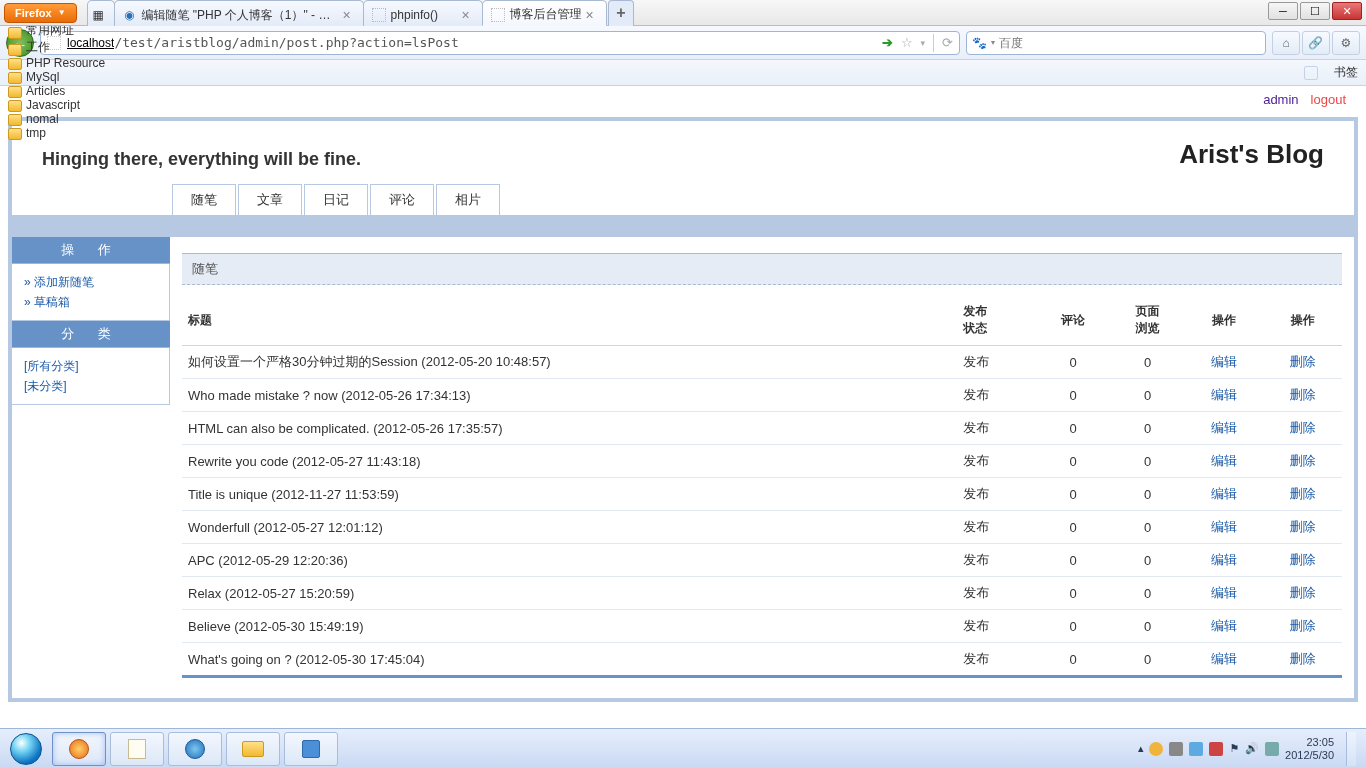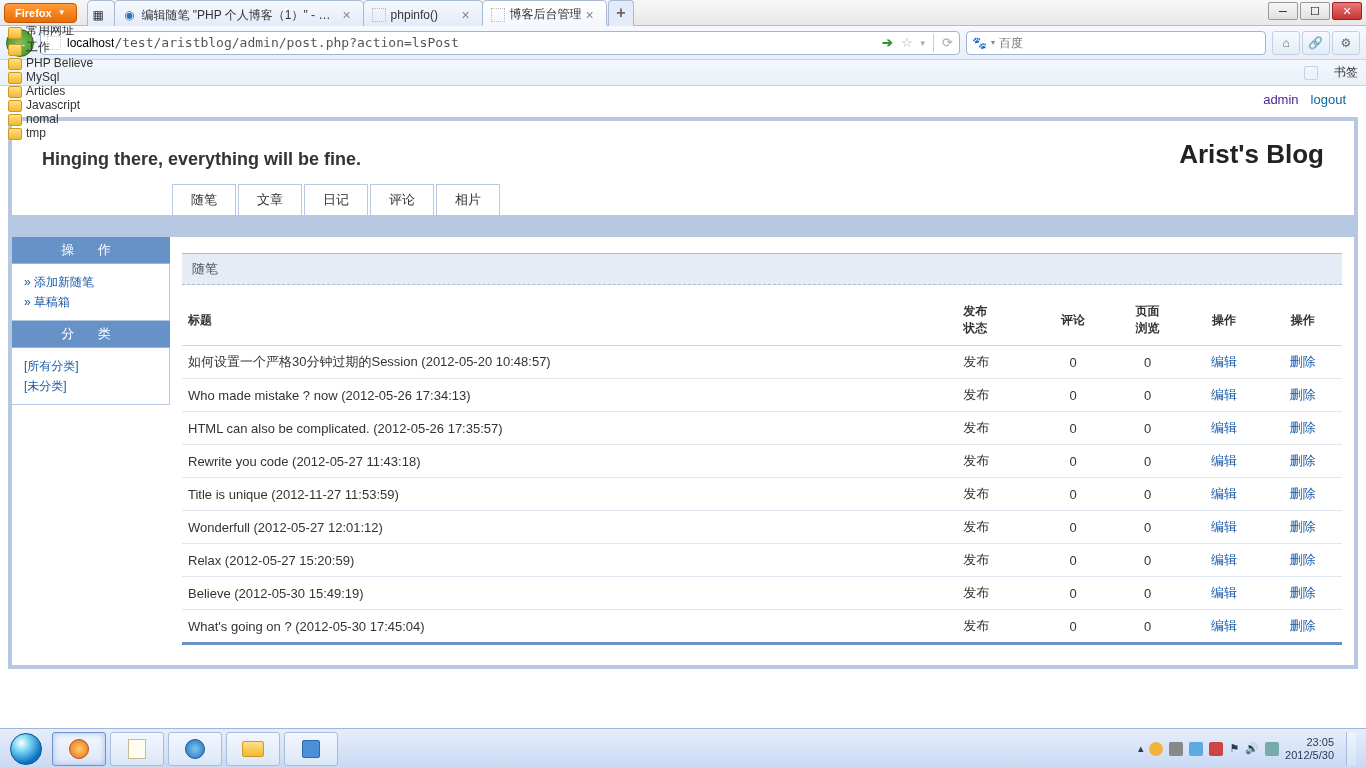--- a/index.html
+++ b/index.html
@@ -90,21 +90,21 @@
   flex: 1;
   background:#fff;
   border:1px solid #9db5d6;
   border-radius:4px;
   height:24px;
   display:flex;align-items:center;
   padding:0 6px;
 }
 .url-box .favslot{width:14px;height:14px;border:1px dotted #ccc;margin-right:6px;}
 .url-box input {border:none;outline:none;font-size:13px;flex:1;color:#555;font-family:Consolas, monospace;}
-.url-box .host {color:#000;}
+.url-box .host {color:#000;text-decoration:underline;}
 .url-icons {display:flex;align-items:center;gap:8px;margin-left:4px;}
 .url-icons span{color:#aaa;font-size:13px;}
 .go-green{color:#2a9a2a !important;font-weight:bold;}
 .sep{width:1px;height:18px;background:#ccc;}
 .searchbox{
   width:300px;background:#fff;border:1px solid #9db5d6;border-radius:4px;height:24px;
   display:flex;align-items:center;padding:0 6px;margin-left:6px;
 }
 .searchbox .paw{width:14px;height:14px;margin-right:4px;display:inline-flex;align-items:center;justify-content:center;}
 .searchbox input{border:none;outline:none;font-size:12px;color:#888;flex:1;}
@@ -124,21 +124,21 @@
 
 
 .viewport{
   height:616px;
   overflow-y:scroll;
   background:#fff;
 }
 
 .topstrip{display:flex;justify-content:flex-end;padding:6px 20px;font-size:13px;gap:12px;}
 .topstrip .u{color:#4c1d95;}
-.topstrip a{color:#0369a1;text-decoration:none;}
+.topstrip a{color:#ef4444;text-decoration:none;}
 
 .adminframe{
   border:4px solid #b7c8e3;
   margin:4px 8px;
   background:#fff;
   padding:0;
 }
 .head{
   padding:18px 30px 8px 30px;
   display:flex;align-items:flex-end;
@@ -277,21 +277,21 @@
       <span class="bk">
         <span class="f"></span>
         <span>常用网址</span>
       </span>
       <span class="bk">
         <span class="f"></span>
         <span>工作</span>
       </span>
       <span class="bk">
         <span class="f"></span>
-        <span>PHP Believe</span>
+        <span>PHP Resource</span>
       </span>
       <span class="bk">
         <span class="f"></span>
         <span>MySql</span>
       </span>
       <span class="bk">
         <span class="f"></span>
         <span>Articles</span>
       </span>
       <span class="bk">
@@ -404,20 +404,28 @@
               </tr>
               <tr>
                 <td>Wonderfull (2012-05-27 12:01:12)</td>
                 <td>发布</td>
                 <td class="c">0</td>
                 <td class="c">0</td>
                 <td class="c"><a href="#">编辑</a></td>
                 <td class="c"><a href="#">删除</a></td>
               </tr>
               <tr>
+                <td>APC (2012-05-29 12:20:36)</td>
+                <td>发布</td>
+                <td class="c">0</td>
+                <td class="c">0</td>
+                <td class="c"><a href="#">编辑</a></td>
+                <td class="c"><a href="#">删除</a></td>
+              </tr>
+              <tr>
                 <td>Relax (2012-05-27 15:20:59)</td>
                 <td>发布</td>
                 <td class="c">0</td>
                 <td class="c">0</td>
                 <td class="c"><a href="#">编辑</a></td>
                 <td class="c"><a href="#">删除</a></td>
               </tr>
               <tr>
                 <td>Believe (2012-05-30 15:49:19)</td>
                 <td>发布</td>

